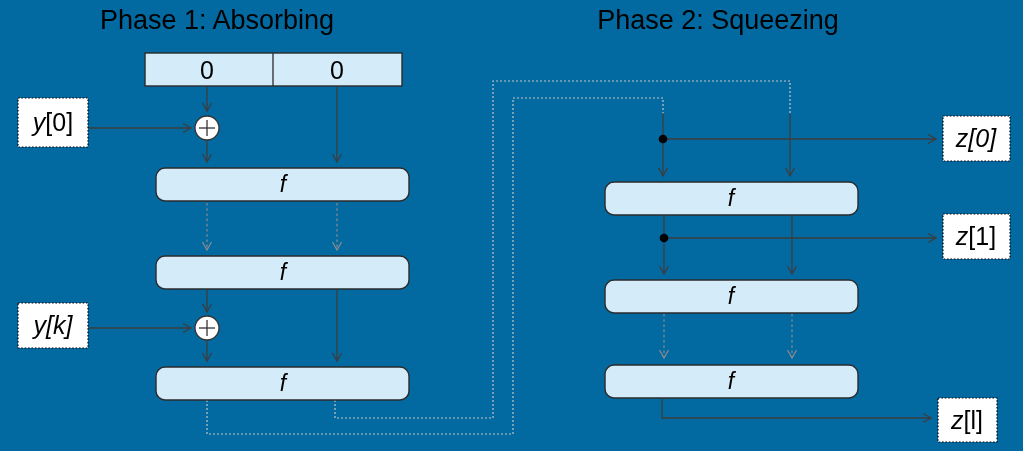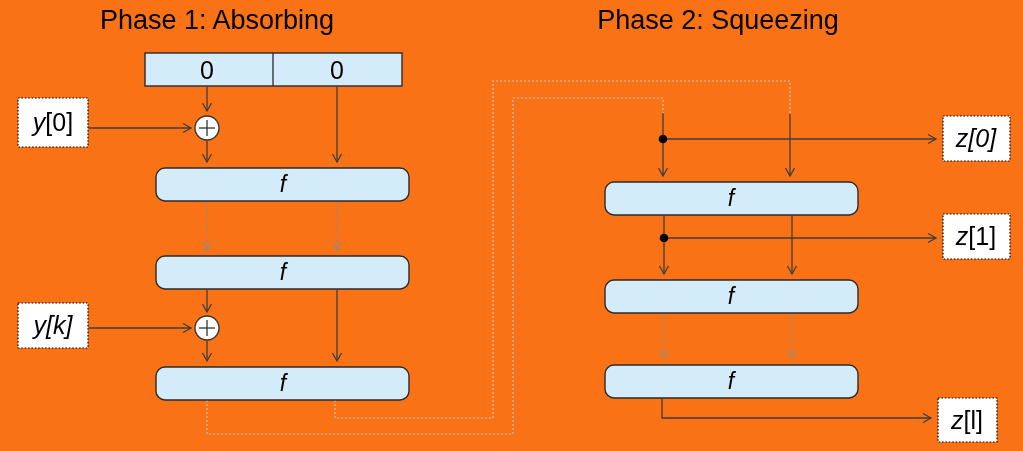--- a/index.html
+++ b/index.html
@@ -1,16 +1,16 @@
 <!DOCTYPE html>
 <html><head>
 <meta charset="utf-8">
 <style>
   html, body { margin: 0; padding: 0; background: #ffffff; }
-  .stage { position: relative; width: 1023px; height: 451px; background: #f97316; overflow: hidden; }
+  .stage { position: relative; width: 1023px; height: 451px; background: #0369a1; overflow: hidden; }
   svg text { font-family: "Liberation Sans", sans-serif; fill: #000000; }
   .title    { font-size: 27px; text-anchor: middle; }
   .cell-num { font-size: 25px; text-anchor: middle; }
   .f-label  { font-size: 23px; font-style: italic; text-anchor: middle; }
   .io-label { font-size: 25px; text-anchor: middle; }
   .io-var   { font-style: italic; }
   .fbox     { stroke: #2b2b2b; stroke-width: 1.4; }
   .iobox    { fill: #ffffff; stroke: #000000; stroke-width: 1.2; stroke-dasharray: 1.6 1.8; }
   .arrow    { stroke: #3d3d3d; stroke-width: 1.3; fill: none; }
   .dashed   { stroke: #8c8c8c; stroke-width: 1.2; stroke-dasharray: 2.6 2.6; fill: none; }

